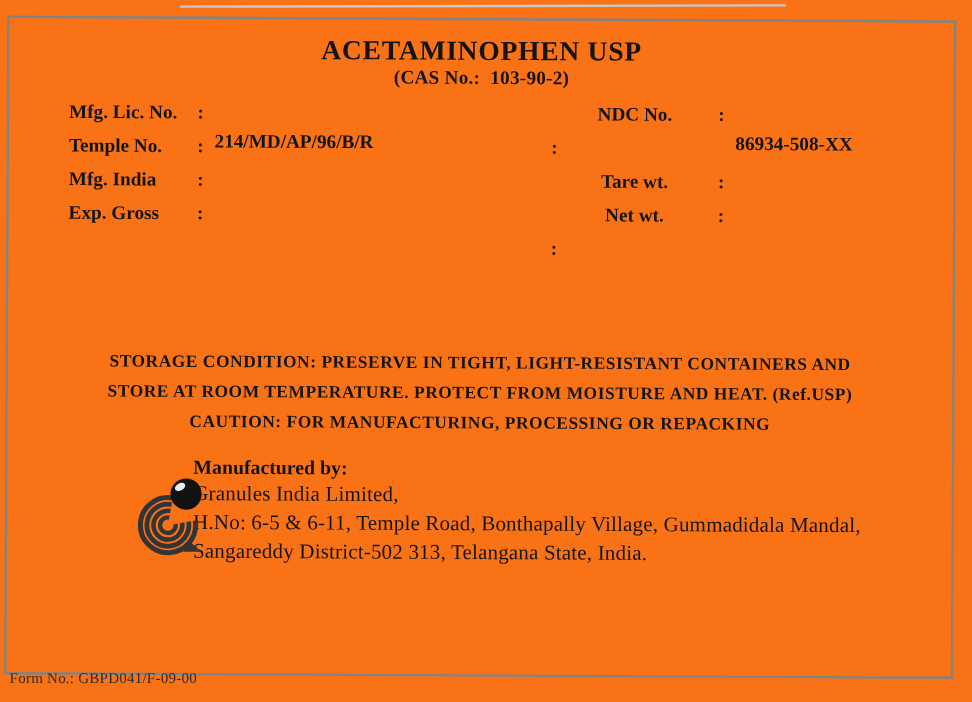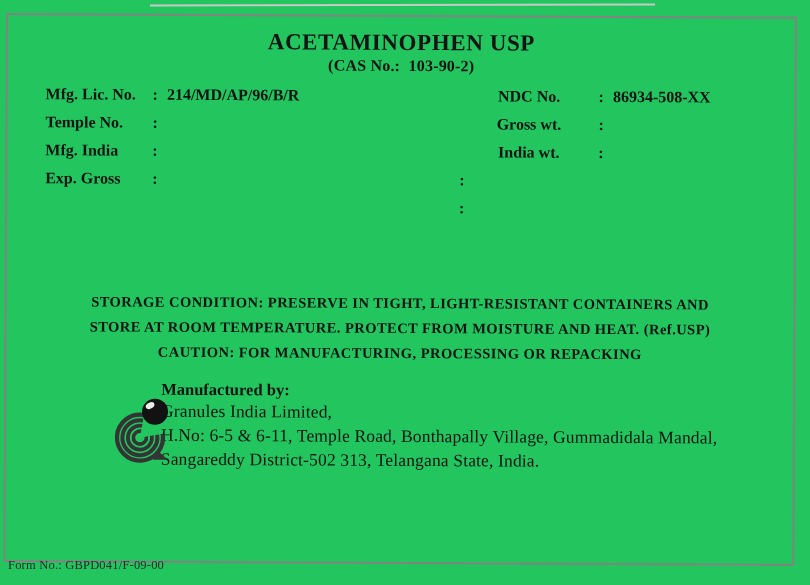--- a/index.html
+++ b/index.html
@@ -3,21 +3,21 @@
 <meta charset="utf-8">
 <style>
   html,body{margin:0;padding:0;}
   body{
     width:810px;height:585px;
     background:#f4f4f2;
     font-family:"Liberation Serif","DejaVu Serif",serif;
   }
   .page{
     position:relative;width:810px;height:585px;
-    background:#22c55e;color:#141414;overflow:hidden;
+    background:#f97316;color:#141414;overflow:hidden;
   }
   
   .scan-artifact{
     position:absolute;left:150px;top:4px;width:505px;height:2px;
     background:#c8c8c8;transform:rotate(-0.12deg);
   }
   
   .label-box{
     position:absolute;left:6px;top:13px;width:787px;height:545px;
     border:2px solid #838383;
@@ -31,23 +31,23 @@
     margin-top:1px;text-align:center;
     font-size:16px;font-weight:bold;white-space:pre;letter-spacing:.2px;
   }
   .col{position:absolute;top:70px;}
   .col-left{left:38px;}
   .col-right{left:452px;}
   .frow{
     display:flex;align-items:flex-start;height:28px;
     font-size:16px;font-weight:bold;white-space:nowrap;
   }
-  .col-left .flabel{width:107px;}
+  .col-left .flabel{width:107px;margin-left:12px;}
   .col-right .flabel{width:139px;text-align:center;}
-  .fvalue{margin-left:9px;}
+  .fvalue{margin-left:9px;margin-top:24px;}
   .storage{
     position:absolute;left:0;right:0;top:274px;
     text-align:center;font-weight:bold;
     font-size:14.5px;line-height:25px;letter-spacing:.45px;
   }
   .manu{position:absolute;left:108px;top:363px;}
   .manu-logo{position:absolute;left:1px;top:18px;}
   .manu-text{margin-left:47px;}
   .manu-head{font-size:16.5px;font-weight:bold;line-height:21px;}
   .manu-lines{font-size:17.5px;line-height:23.8px;letter-spacing:.15px;white-space:nowrap;}
@@ -91,30 +91,30 @@
       </div>
     </div>
 
     <div class="col col-right">
       <div class="frow">
         <span class="flabel">NDC No.</span>
         <span class="fsep">:</span>
         <span class="fvalue">86934-508-XX</span>
       </div>
       <div class="frow">
-        <span class="flabel">Gross wt.</span>
         <span class="fsep">:</span>
         <span class="fvalue"></span>
       </div>
       <div class="frow">
-        <span class="flabel">India wt.</span>
+        <span class="flabel">Tare wt.</span>
         <span class="fsep">:</span>
         <span class="fvalue"></span>
       </div>
       <div class="frow">
+        <span class="flabel">Net wt.</span>
         <span class="fsep">:</span>
         <span class="fvalue"></span>
       </div>
       <div class="frow">
         <span class="fsep">:</span>
         <span class="fvalue"></span>
       </div>
     </div>
 
     <div class="storage">

